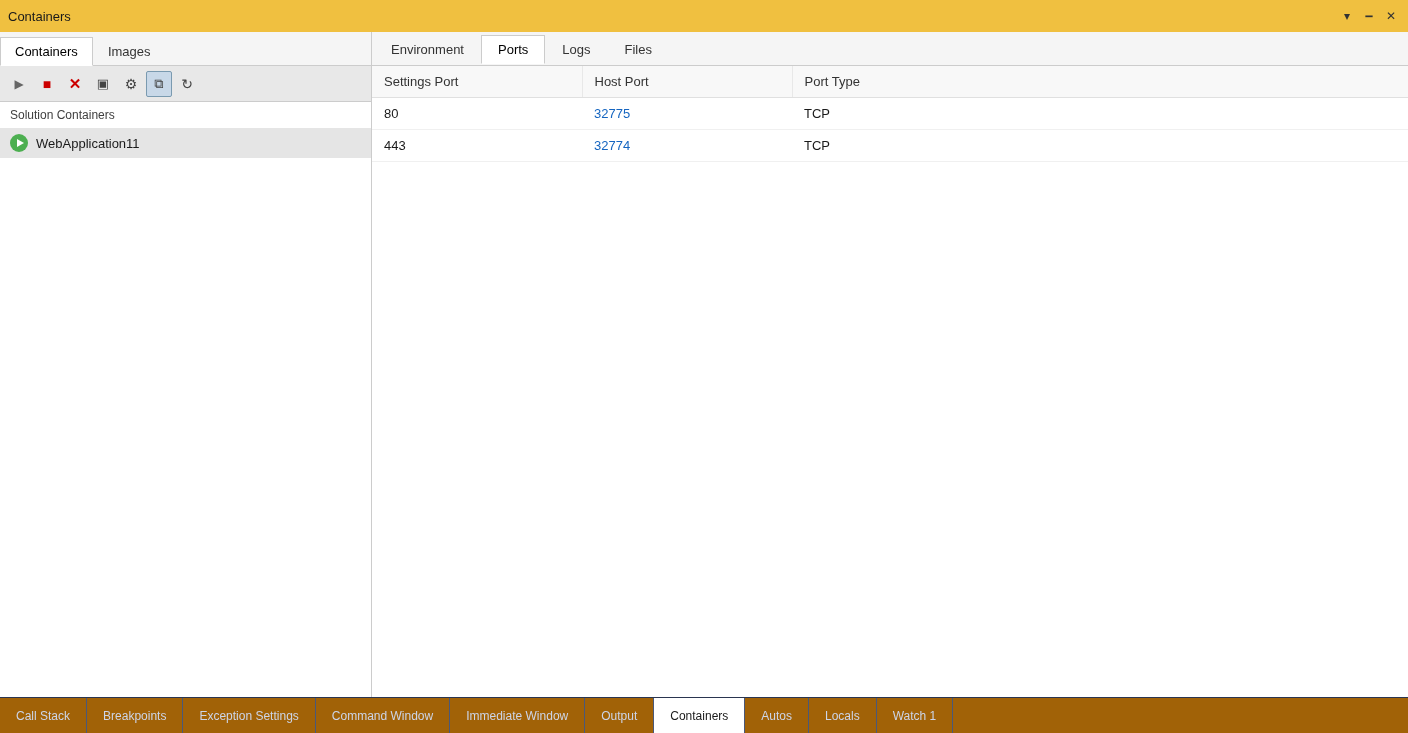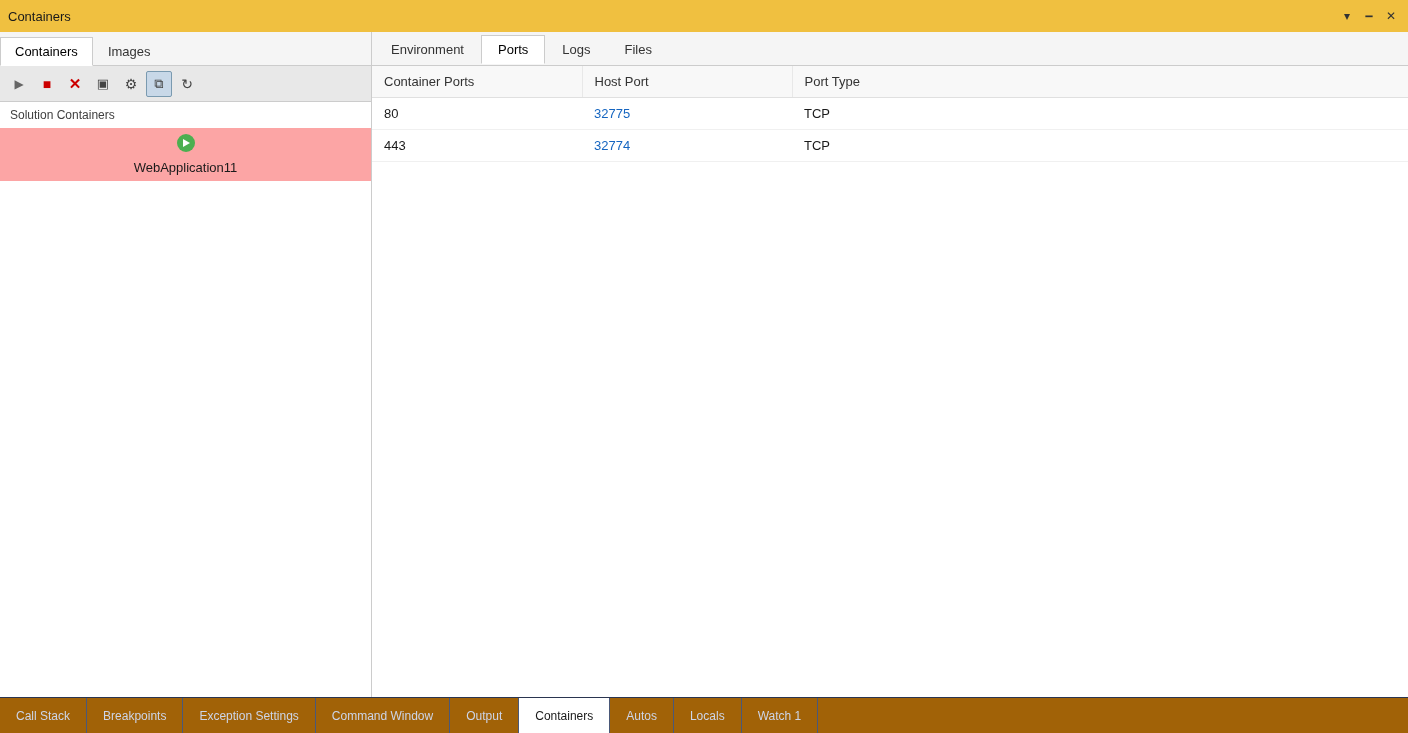--- a/index.html
+++ b/index.html
@@ -120,22 +120,21 @@
       font-size: 12px;
       color: #404040;
       background: #fff;
     }
     .container-item {
       display: flex;
       align-items: center;
       padding: 6px 10px;
       gap: 8px;
       cursor: pointer;
-      background: #fca5a5;
-      flex-direction: column;
+      background: #e5e5e5;
     }
     .run-icon {
       width: 18px;
       height: 18px;
       border-radius: 50%;
       background: #4caf50;
       display: flex;
       align-items: center;
       justify-content: center;
       flex-shrink: 0;
@@ -288,21 +287,21 @@
       <div class="right-tab">Environment</div>
       <div class="right-tab active">Ports</div>
       <div class="right-tab">Logs</div>
       <div class="right-tab">Files</div>
     </div>
 
     <div>
       <table class="ports-table">
         <thead>
           <tr>
-            <th style="width:210px;">Container Ports</th>
+            <th style="width:210px;">Settings Port</th>
             <th style="width:210px;">Host Port</th>
             <th>Port Type</th>
           </tr>
         </thead>
         <tbody>
           <tr>
             <td>80</td>
             <td class="link">32775</td>
             <td>TCP</td>
           </tr>
@@ -316,18 +315,19 @@
     </div>
 
   </div>
 </div>
 
 <div class="bottom-bar">
   <div class="bottom-tab">Call Stack</div>
   <div class="bottom-tab">Breakpoints</div>
   <div class="bottom-tab">Exception Settings</div>
   <div class="bottom-tab">Command Window</div>
+  <div class="bottom-tab">Immediate Window</div>
   <div class="bottom-tab">Output</div>
   <div class="bottom-tab active">Containers</div>
   <div class="bottom-tab">Autos</div>
   <div class="bottom-tab">Locals</div>
   <div class="bottom-tab">Watch 1</div>
 </div>
 
 </body></html>

